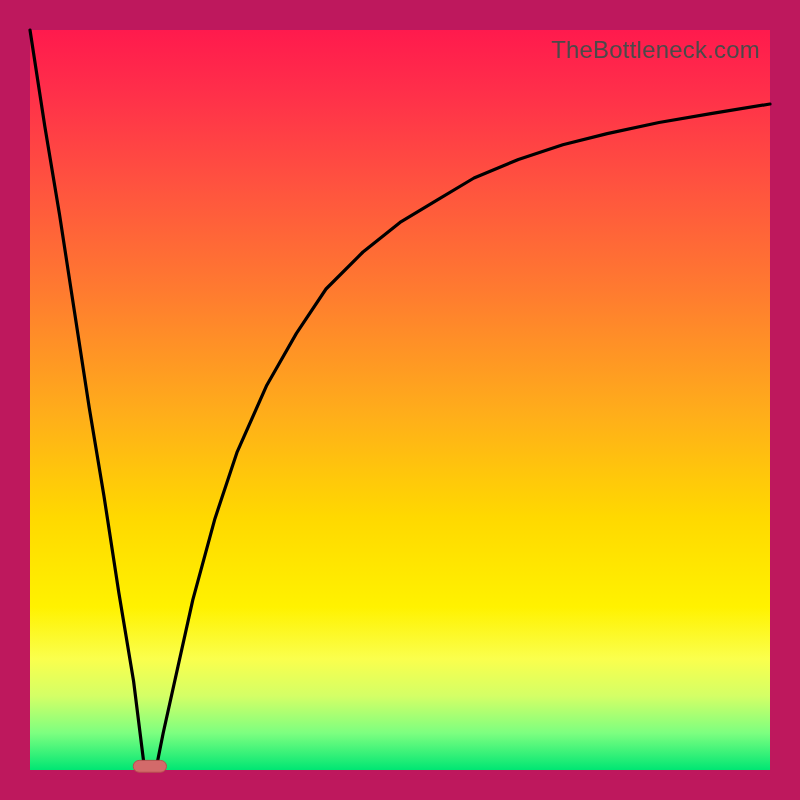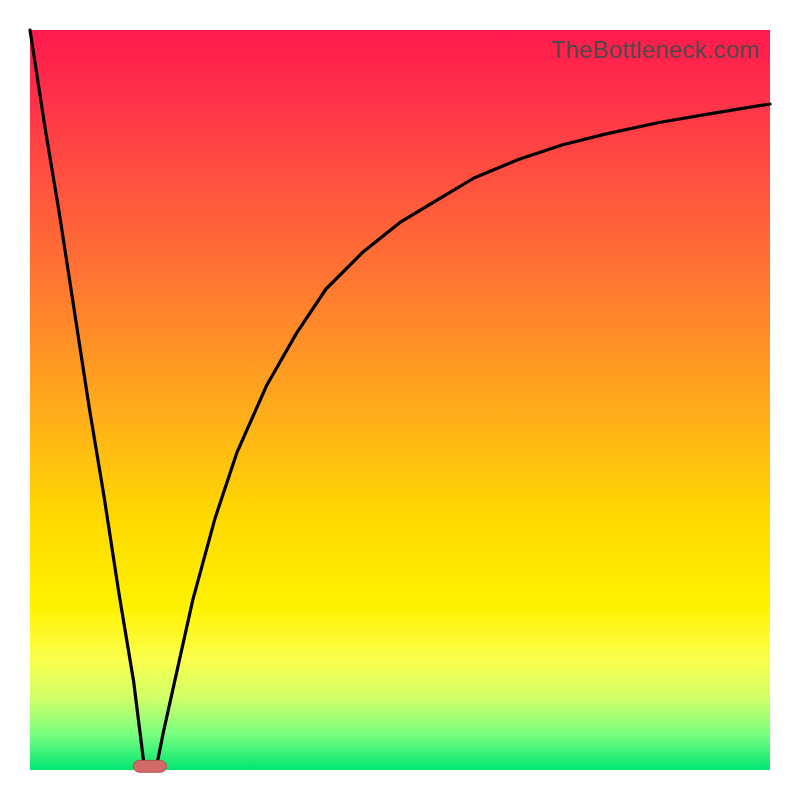--- a/index.html
+++ b/index.html
@@ -8,21 +8,21 @@
     width: 800px;
     height: 800px;
     overflow: hidden;
     background: #000;
     font-family: Arial, Helvetica, sans-serif;
   }
   .frame {
     position: relative;
     width: 800px;
     height: 800px;
-    background: #ffffff;
+    background: #be185d;
   }
   .plot-area {
     position: absolute;
     left: 30px;
     top: 30px;
     width: 740px;
     height: 740px;
     background: linear-gradient(to bottom,
       #ff1a4d 0%,
       #ff2e4a 8%,

